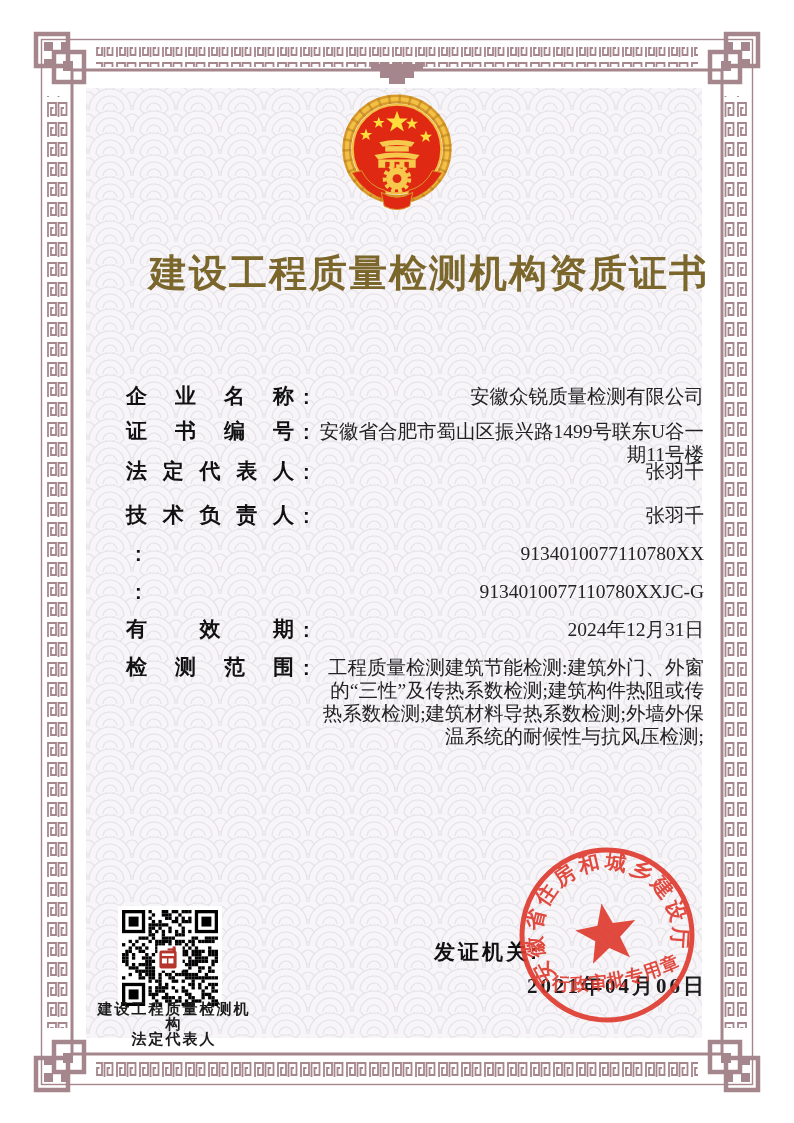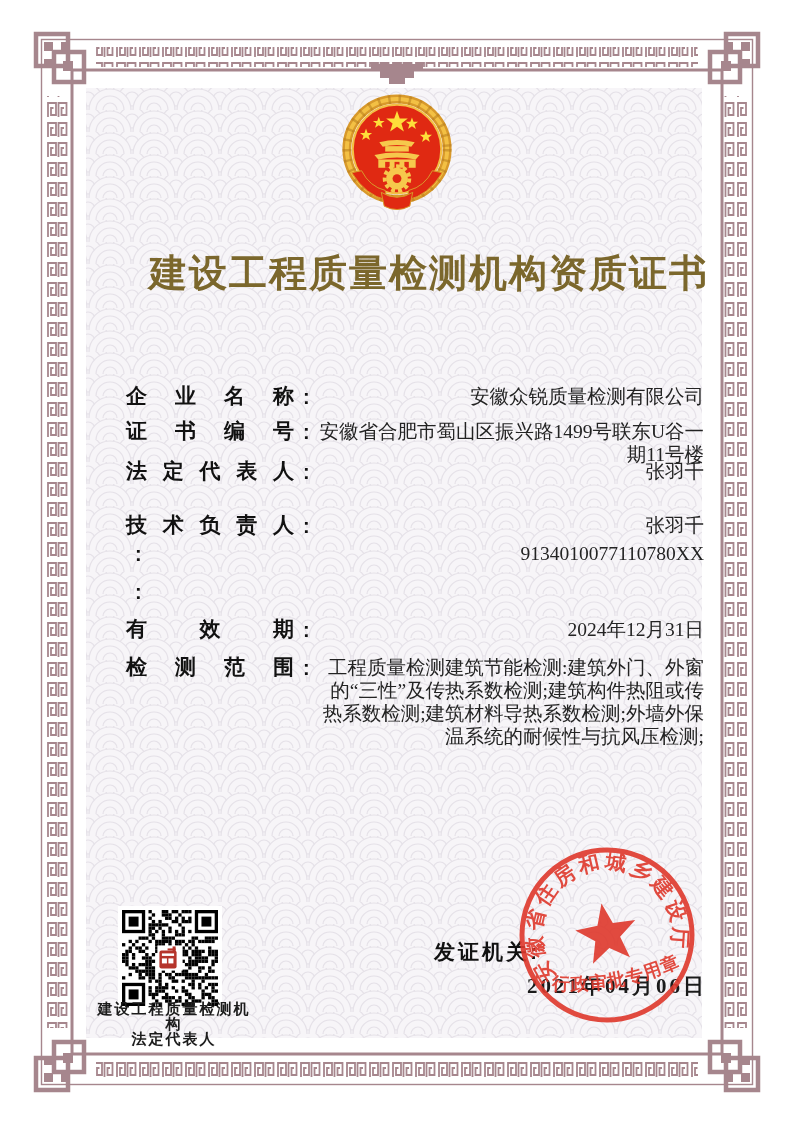--- a/index.html
+++ b/index.html
@@ -138,31 +138,32 @@
     <div class="frow" style="top:36px">
       <span class="lbl">证书编号</span>
       <span class="colon">:</span>
       <span class="val">安徽省合肥市蜀山区振兴路1499号联东U谷一期11号楼</span>
     </div>
     <div class="frow" style="top:76px">
       <span class="lbl">法定代表人</span>
       <span class="colon">:</span>
       <span class="val">张羽千</span>
     </div>
-    <div class="frow" style="top:130px">
+    <div class="frow" style="top:120px">
       <span class="lbl">技术负责人</span>
       <span class="colon">:</span>
       <span class="val">张羽千</span>
     </div>
     <div class="frow" style="top:158px">
       <span class="colon">:</span>
       <span class="val">9134010077110780XX</span>
     </div>
     <div class="frow" style="top:196px">
       <span class="colon">:</span>
+      <span class="val">9134010077110780XXJC-G</span>
     </div>
     <div class="frow" style="top:234px">
       <span class="lbl">有效期</span>
       <span class="colon">:</span>
       <span class="val">2024年12月31日</span>
     </div>
     <div class="frow" style="top:272px">
       <span class="lbl">检测范围</span>
       <span class="colon">:</span>
       <span class="val">工程质量检测建筑节能检测:建筑外门、外窗的“三性”及传热系数检测;建筑构件热阻或传热系数检测;建筑材料导热系数检测;外墙外保温系统的耐候性与抗风压检测;</span>

